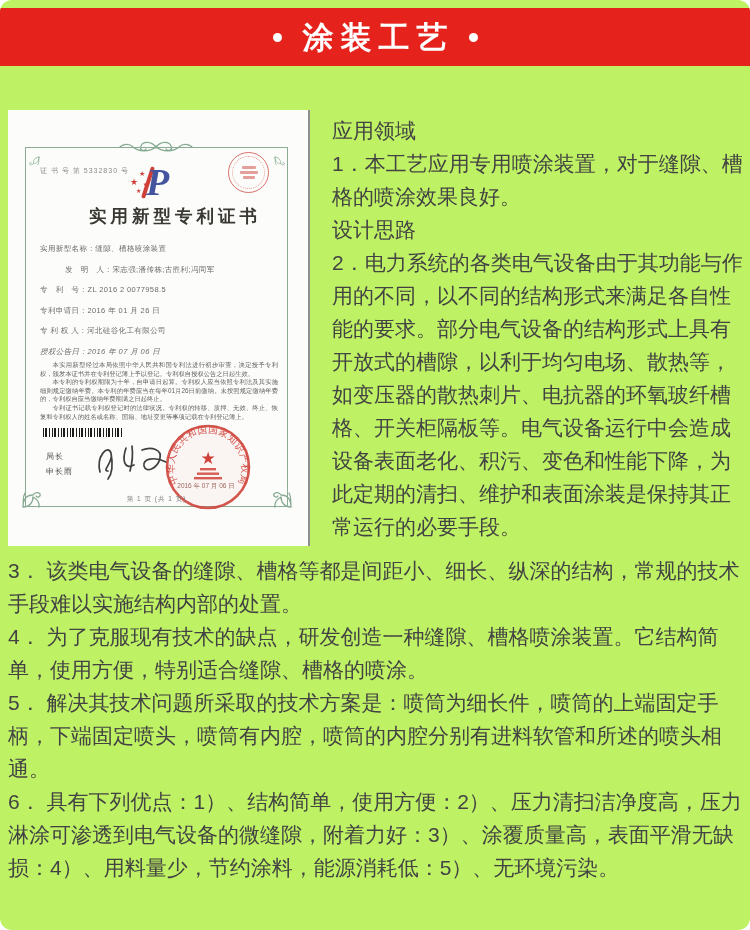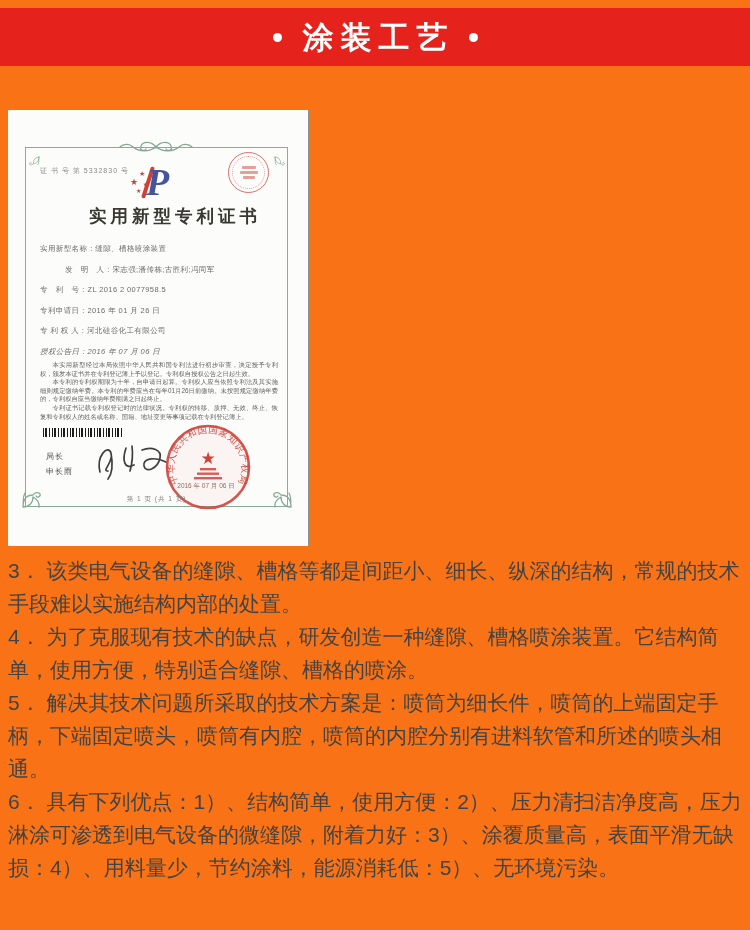--- a/index.html
+++ b/index.html
@@ -1,21 +1,22 @@
 <!DOCTYPE html>
 <html><head>
 <meta charset="utf-8">
 <style>
   * { margin:0; padding:0; box-sizing:border-box; }
   html,body { background:#ffffff; }
   .page {
     position:relative; width:750px; height:930px; margin:0 auto;
-    background:#f97316; overflow:hidden;
+    background:#bef264; overflow:hidden;
     font-family:"Liberation Sans","DejaVu Sans",sans-serif;
     color:#434343;
+    border-radius:12px;
   }
 
   
   .banner {
     position:absolute; left:0; top:8px; width:750px; height:58px;
     background:#e5221b; display:flex; align-items:center; justify-content:center;
   }
   .banner .dot {
     width:9px; height:9px; border-radius:50%; background:#ffffff; flex:0 0 auto;
   }
@@ -208,20 +209,26 @@
       </text>
       <text x="43" y="40" font-size="17" text-anchor="middle" fill="#cf4138">★</text>
       <rect x="35" y="44" width="16" height="2.4" fill="#cf4138" opacity="0.85"></rect>
       <rect x="32" y="48.5" width="22" height="2.4" fill="#cf4138" opacity="0.85"></rect>
       <rect x="29" y="53" width="28" height="2.4" fill="#cf4138" opacity="0.85"></rect>
     </svg>
 
     <div class="page-no">第 1 页 (共 1 页)</div>
   </div>
 
+  <div class="flow right-col">
+    <div>应用领域</div>
+    <div>1．本工艺应用专用喷涂装置，对于缝隙、槽格的喷涂效果良好。</div>
+    <div>设计思路</div>
+    <div>2．电力系统的各类电气设备由于其功能与作用的不同，以不同的结构形式来满足各自性能的要求。部分电气设备的结构形式上具有开放式的槽隙，以利于均匀电场、散热等，如变压器的散热刺片、电抗器的环氧玻纤槽格、开关柜隔板等。电气设备运行中会造成设备表面老化、积污、变色和性能下降，为此定期的清扫、维护和表面涂装是保持其正常运行的必要手段。</div>
+  </div>
 
   <div class="flow bottom-col">
     <div>3． 该类电气设备的缝隙、槽格等都是间距小、细长、纵深的结构，常规的技术手段难以实施结构内部的处置。</div>
     <div>4． 为了克服现有技术的缺点，研发创造一种缝隙、槽格喷涂装置。它结构简单，使用方便，特别适合缝隙、槽格的喷涂。</div>
     <div>5． 解决其技术问题所采取的技术方案是：喷筒为细长件，喷筒的上端固定手柄，下端固定喷头，喷筒有内腔，喷筒的内腔分别有进料软管和所述的喷头相通。</div>
     <div>6． 具有下列优点：1）、结构简单，使用方便：2）、压力清扫洁净度高，压力淋涂可渗透到电气设备的微缝隙，附着力好：3）、涂覆质量高，表面平滑无缺损：4）、用料量少，节约涂料，能源消耗低：5）、无环境污染。</div>
   </div>
 
 </div>
 

